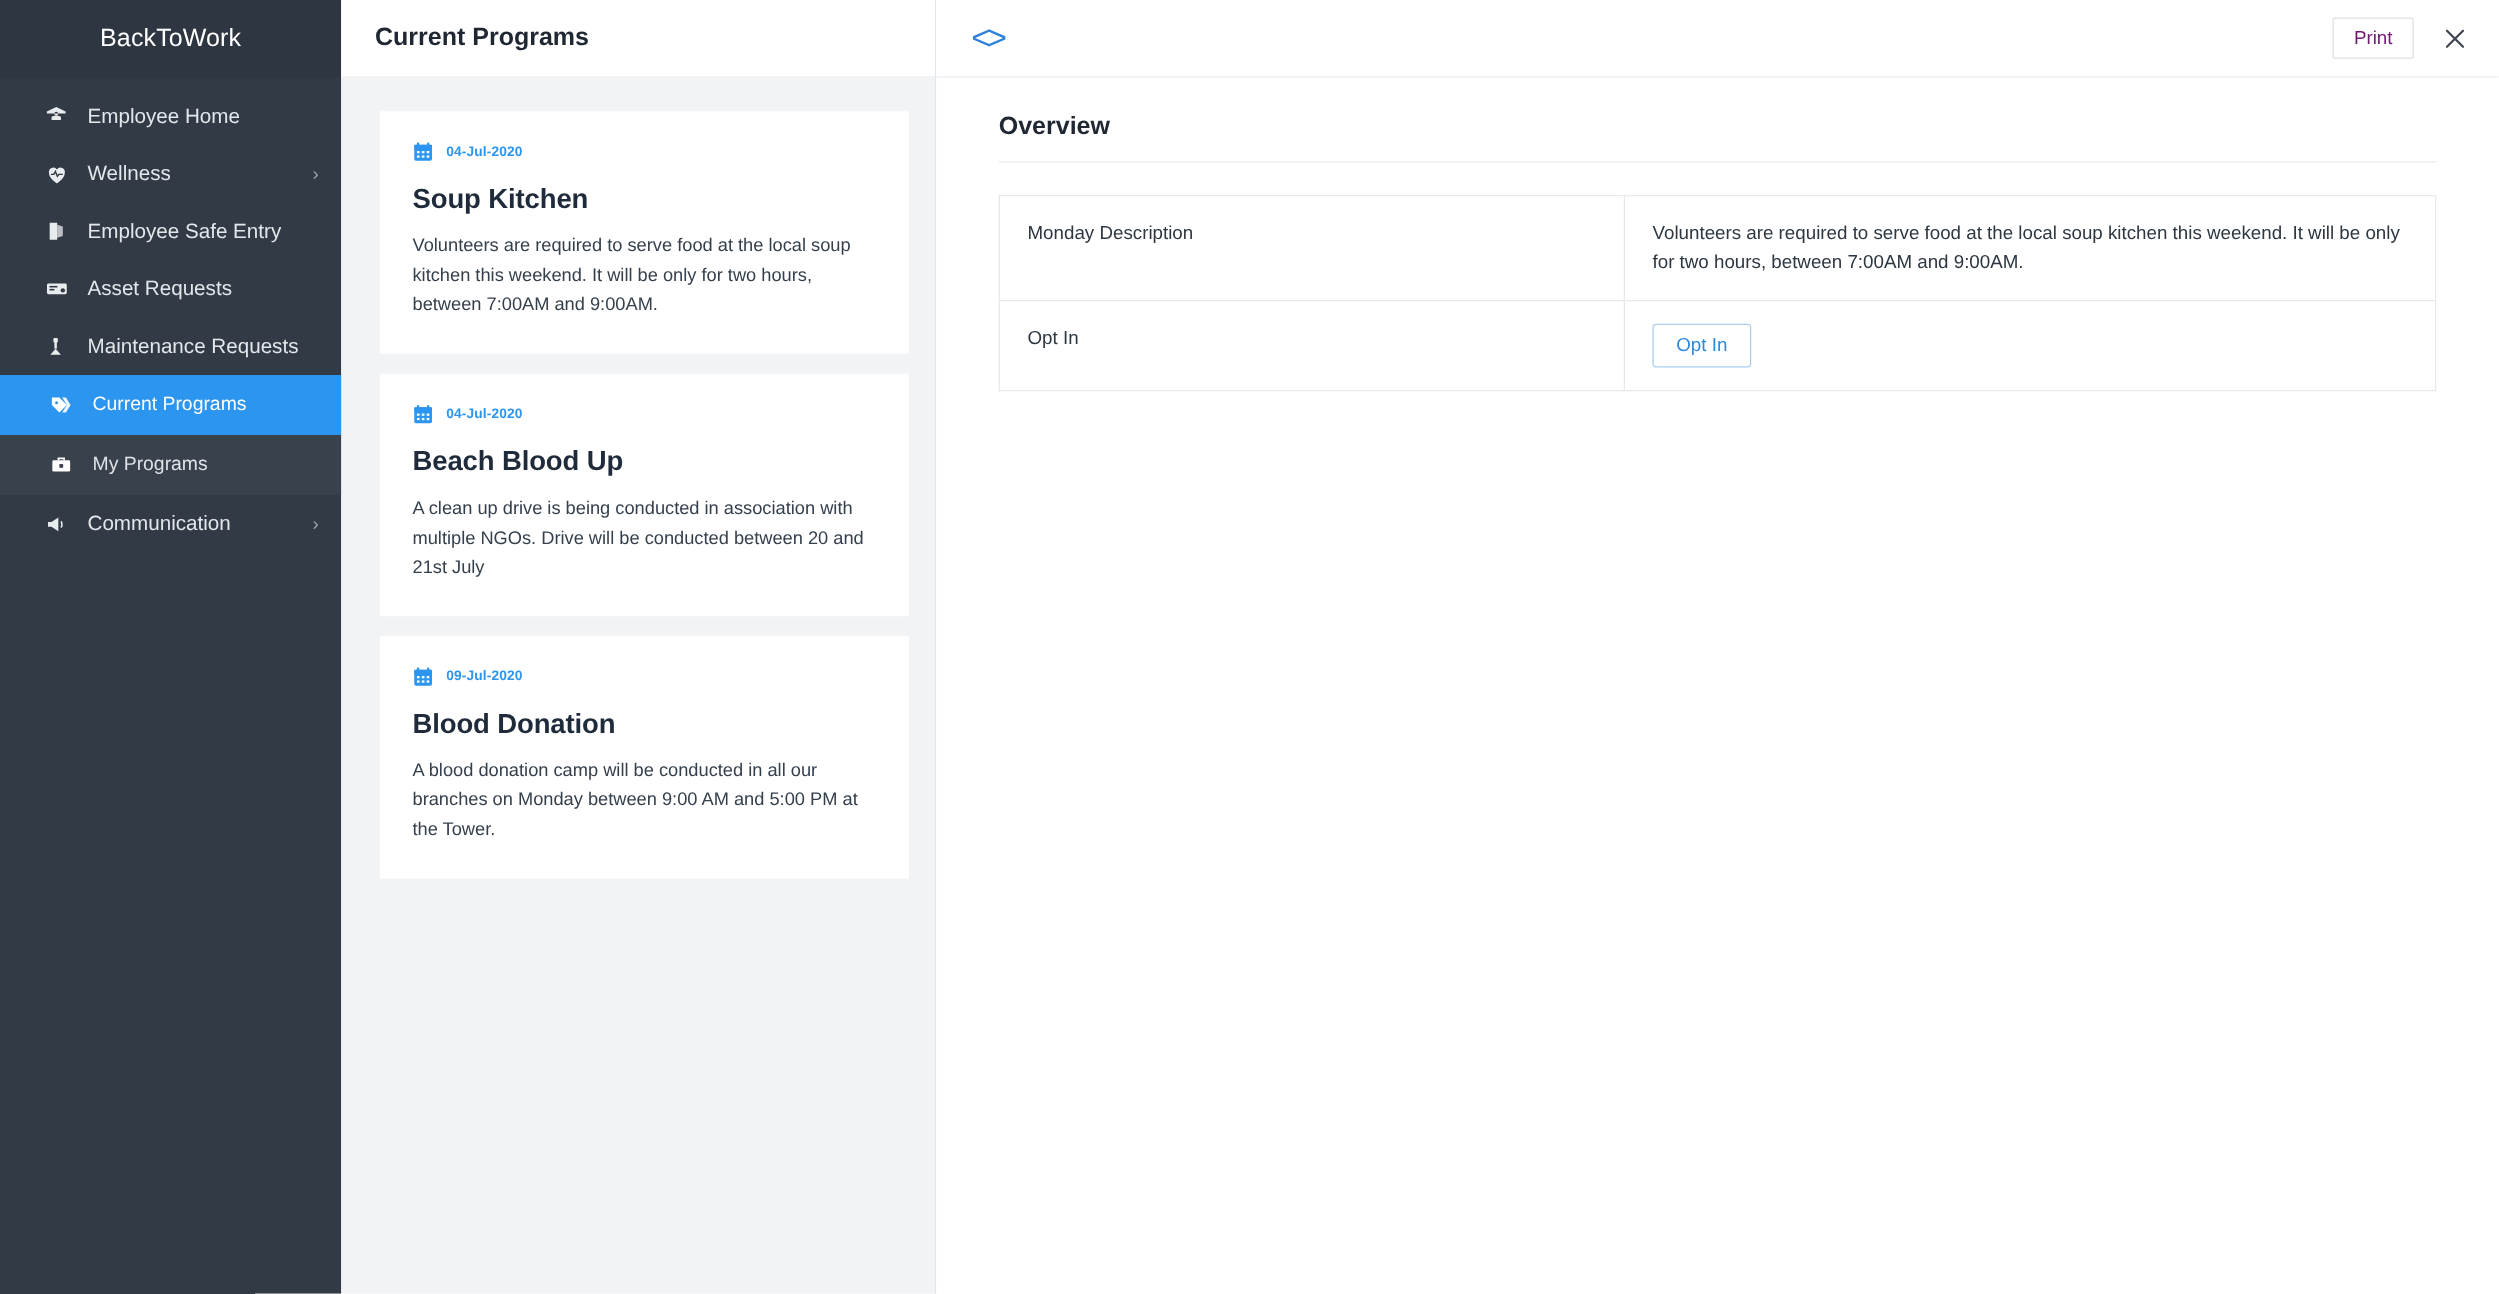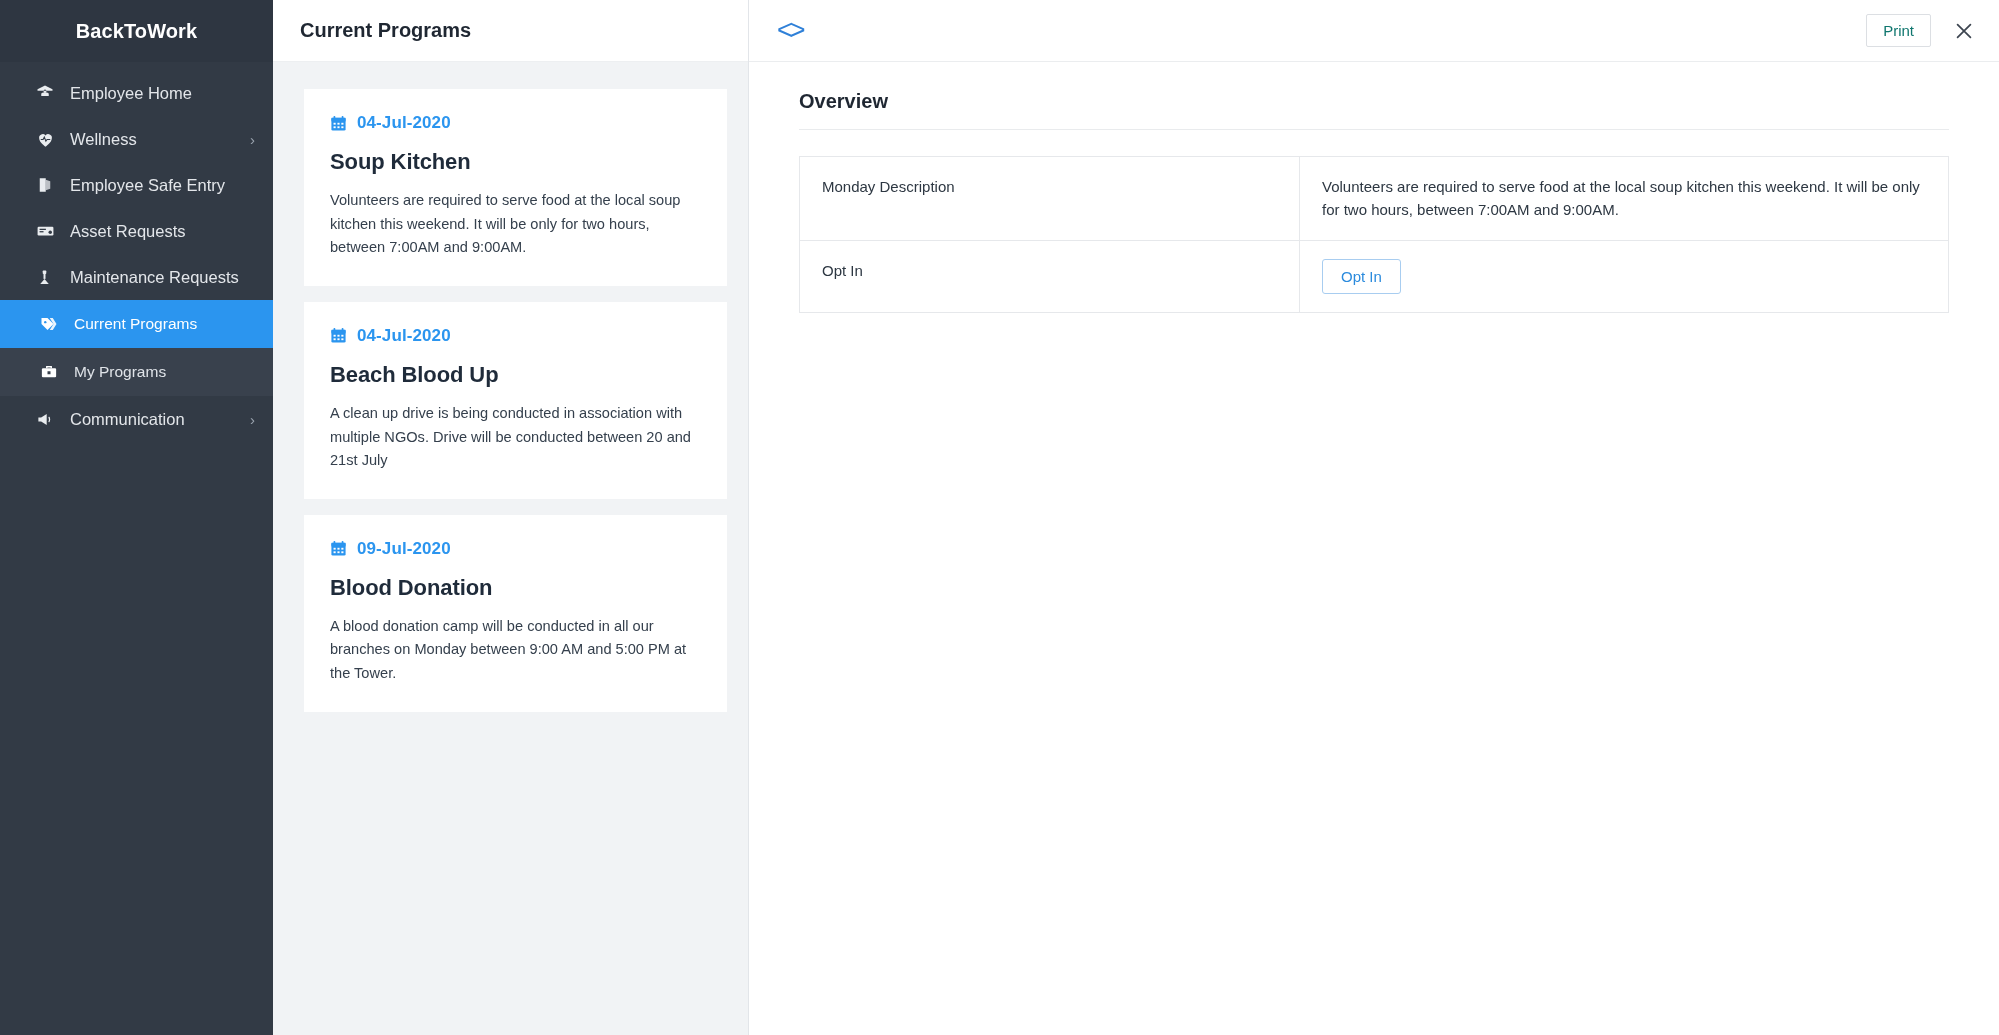--- a/index.html
+++ b/index.html
@@ -28,21 +28,21 @@
     height: 62px;
     flex: 0 0 62px;
     background: #2e3641;
     display: flex;
     align-items: center;
     justify-content: center;
   }
   .brand-text {
     color: #ffffff;
     font-size: 20px;
-    font-weight: bold;
+    font-weight: normal;
     letter-spacing: 0.1px;
   }
   .nav { padding-top: 8px; }
   .nav-item {
     display: flex;
     align-items: center;
     height: 46px;
     padding-left: 36px;
     padding-right: 18px;
     color: #e3e6ea;
@@ -130,21 +130,21 @@
   .cal-icon {
     width: 17px;
     height: 17px;
     flex: 0 0 17px;
     margin-right: 10px;
     color: #2b95ef;
     display: block;
   }
   .card-date {
     color: #2b95ef;
-    font-size: 17px;
+    font-size: 11px;
     font-weight: bold;
     letter-spacing: 0.1px;
   }
   .card-title {
     font-size: 22px;
     font-weight: bold;
     color: #1f2b3a;
     margin-bottom: 14px;
     letter-spacing: -0.1px;
   }
@@ -178,21 +178,21 @@
     font-weight: 500;
     letter-spacing: -3px;
     cursor: pointer;
     padding: 3px 6px;
     font-family: "Liberation Sans", sans-serif;
   }
   .header-spacer { flex: 1 1 auto; }
   .print-btn {
     border: 1px solid #dcdfe3;
     background: #ffffff;
-    color: #0f766e;
+    color: #701a75;
     font-size: 15px;
     padding: 7px 16px;
     border-radius: 2px;
     cursor: pointer;
     font-family: "Liberation Sans", sans-serif;
   }
   .close-icon {
     margin-left: 22px;
     margin-right: 6px;
     width: 22px;

